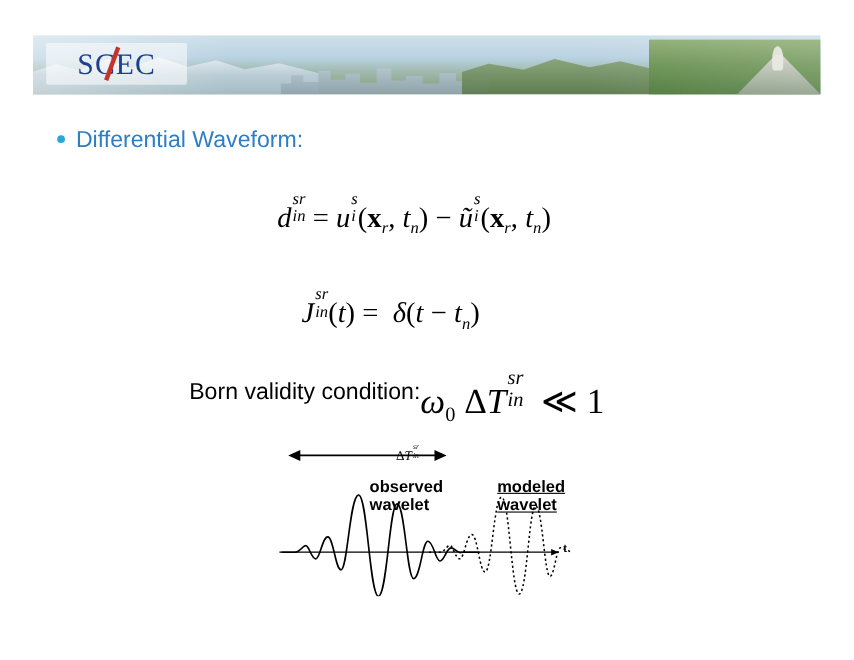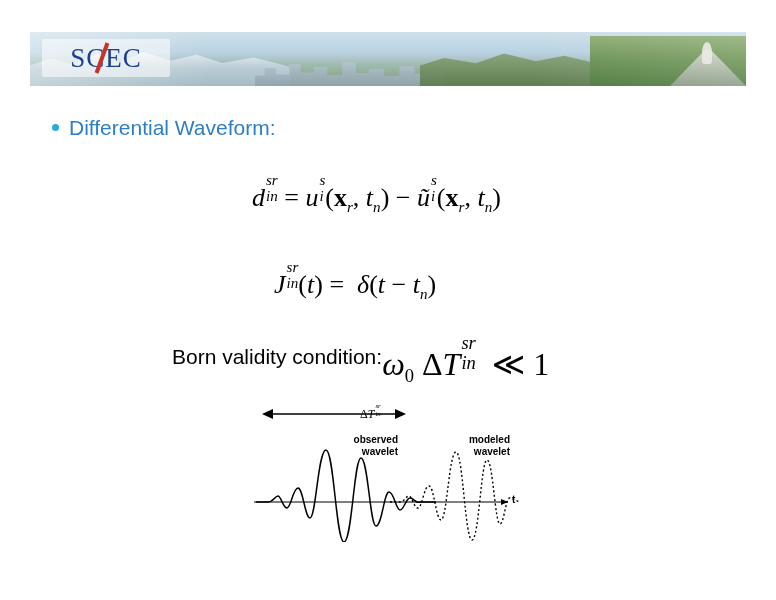--- a/index.html
+++ b/index.html
@@ -198,25 +198,25 @@
   }
   .fig-label {
     position: absolute;
     font-family: "Liberation Serif", serif;
     font-size: 12px;
     color: #000;
   }
   .fig-caption {
     position: absolute;
     font-family: "Liberation Sans", sans-serif;
-    font-size: 10px;
+    font-size: 15px;
     font-weight: bold;
     color: #000;
     line-height: 1.15;
-    text-align: right;
+    text-align: left;
   }
 </style>
 </head>
 <body>
 
 <div class="banner">
   <div class="banner-sky"></div>
   <div class="banner-mtn"></div>
   <div class="banner-city"></div>
   <div class="banner-hill"></div>
@@ -279,19 +279,19 @@
 
   <div class="fig-label" style="left:120px; top:0px;margin-top:15px;">
     <span class="mup">Δ</span><span class="mi">T</span><span class="stack"><span class="up mi">sr</span><span class="dn mi">in</span></span>
   </div>
 
   <div class="fig-caption" style="left:96px; top:42px; width:62px;">
     <span>observed</span><br>
     <span>wavelet</span>
   </div>
 
-  <div class="fig-caption" style="left:212px; top:42px; width:58px;">
+  <div class="fig-caption" style="left:212px; top:42px; width:58px;text-decoration:underline;">
     <span>modeled</span><br>
     <span>wavelet</span>
   </div>
 
   <div class="fig-label" style="left:272px; top:102px; font-weight:bold; font-family:'Liberation Sans',sans-serif; font-size:10px;">t</div>
 </div>
 
 </body></html>

